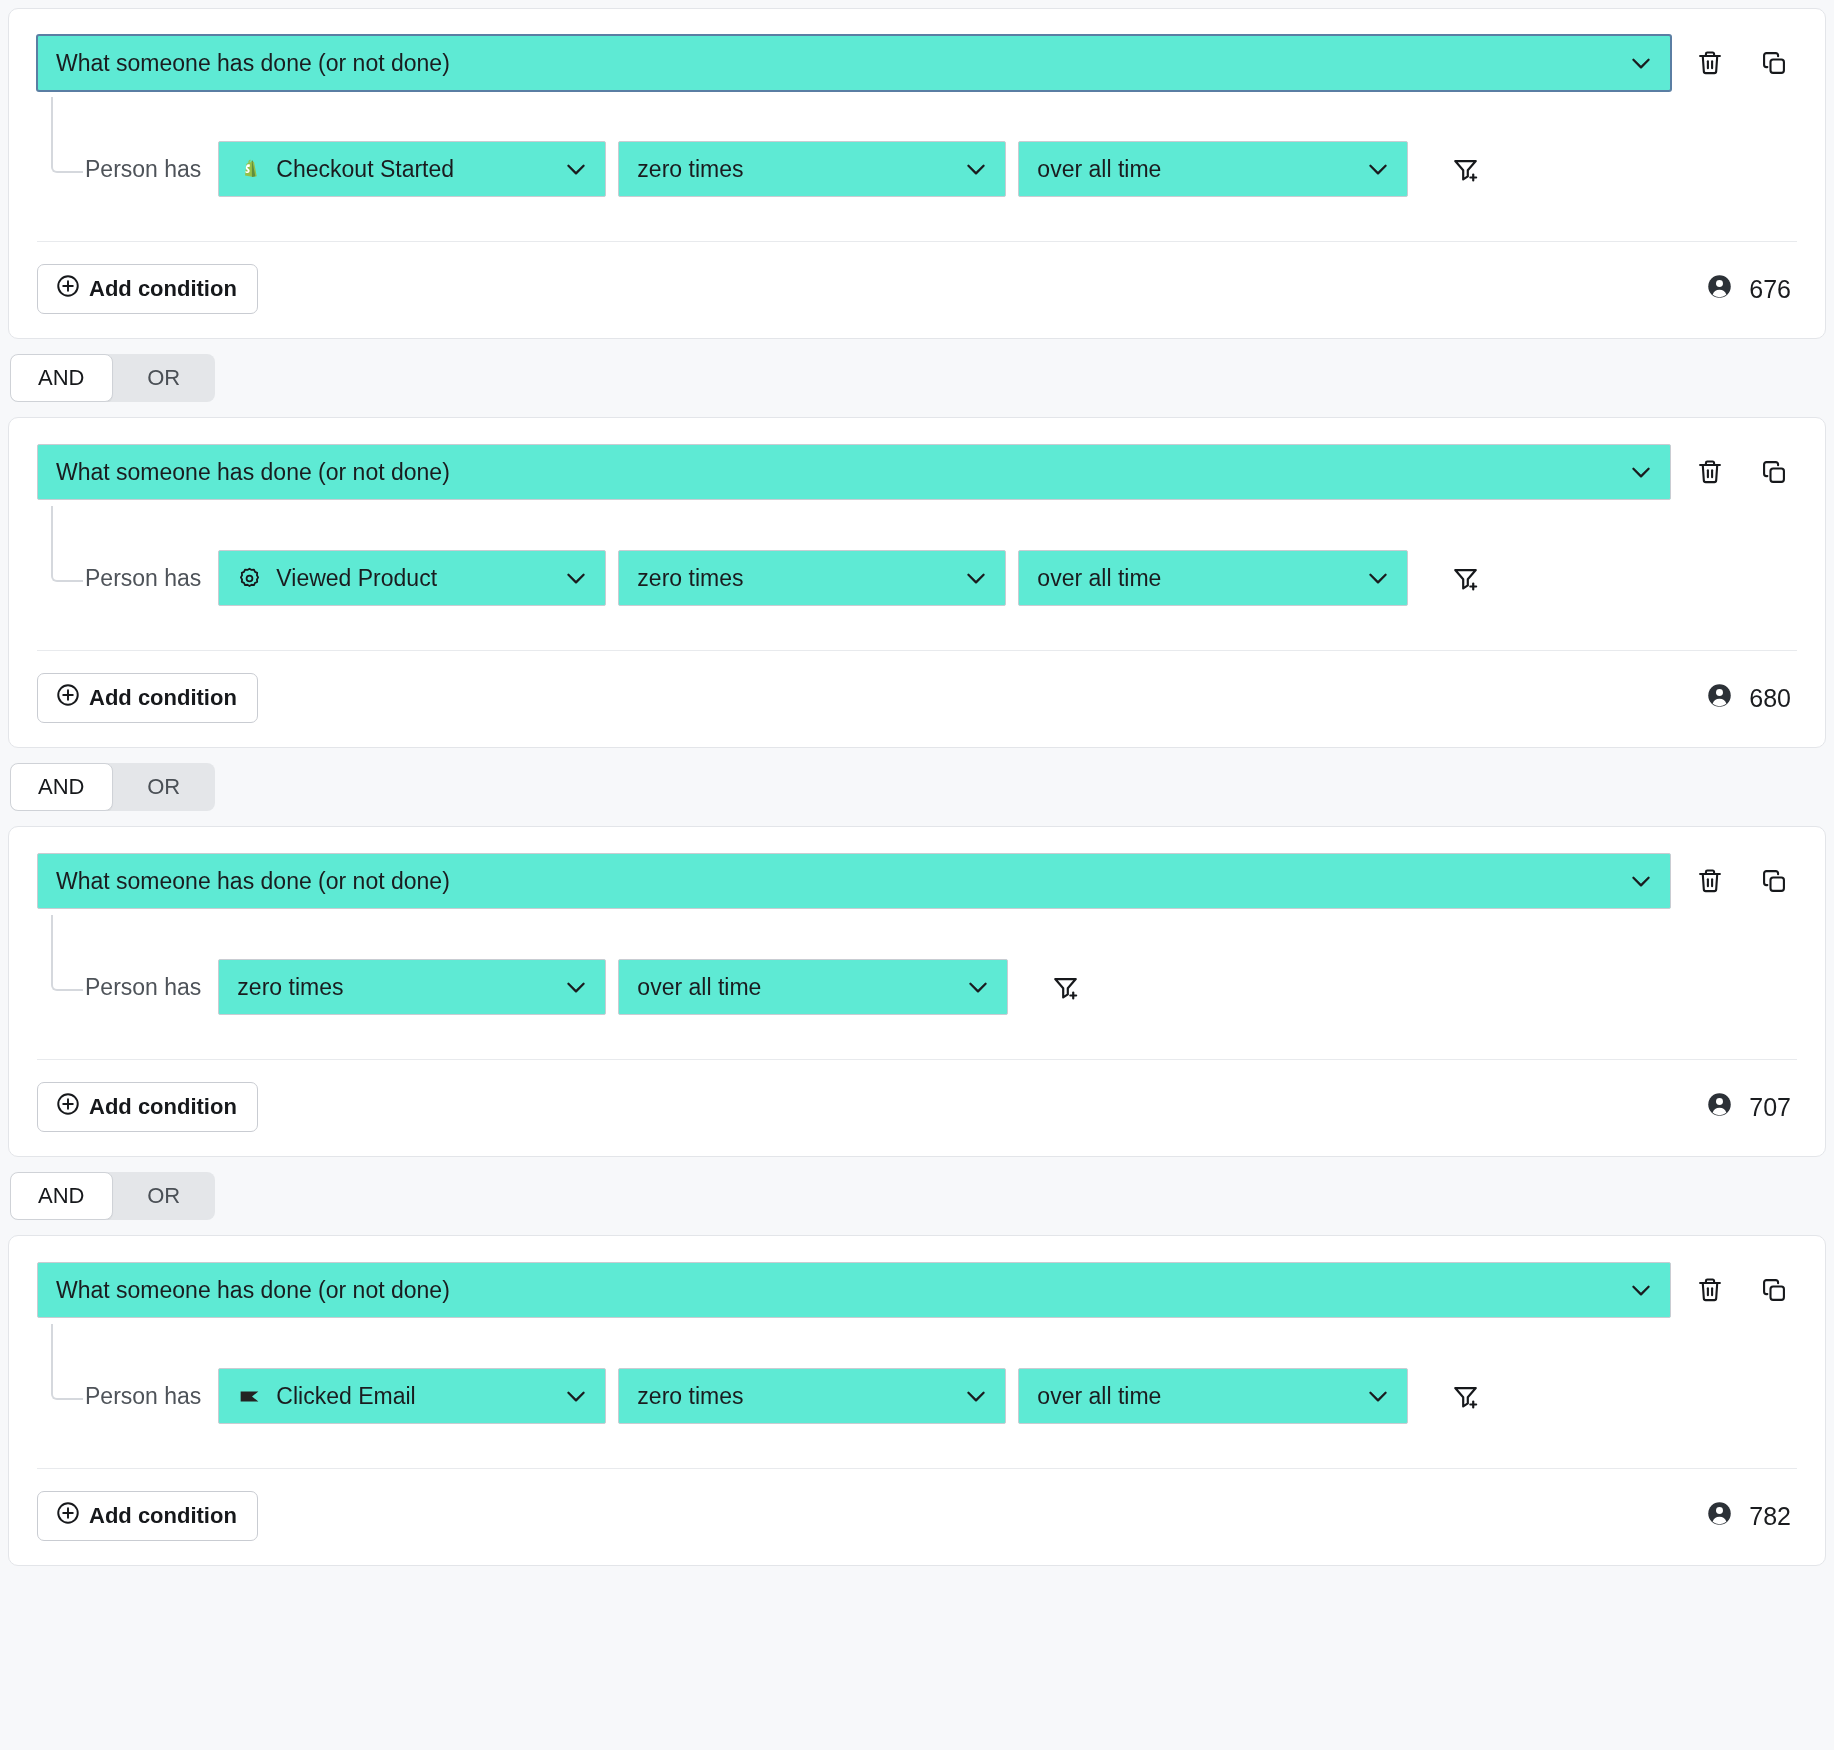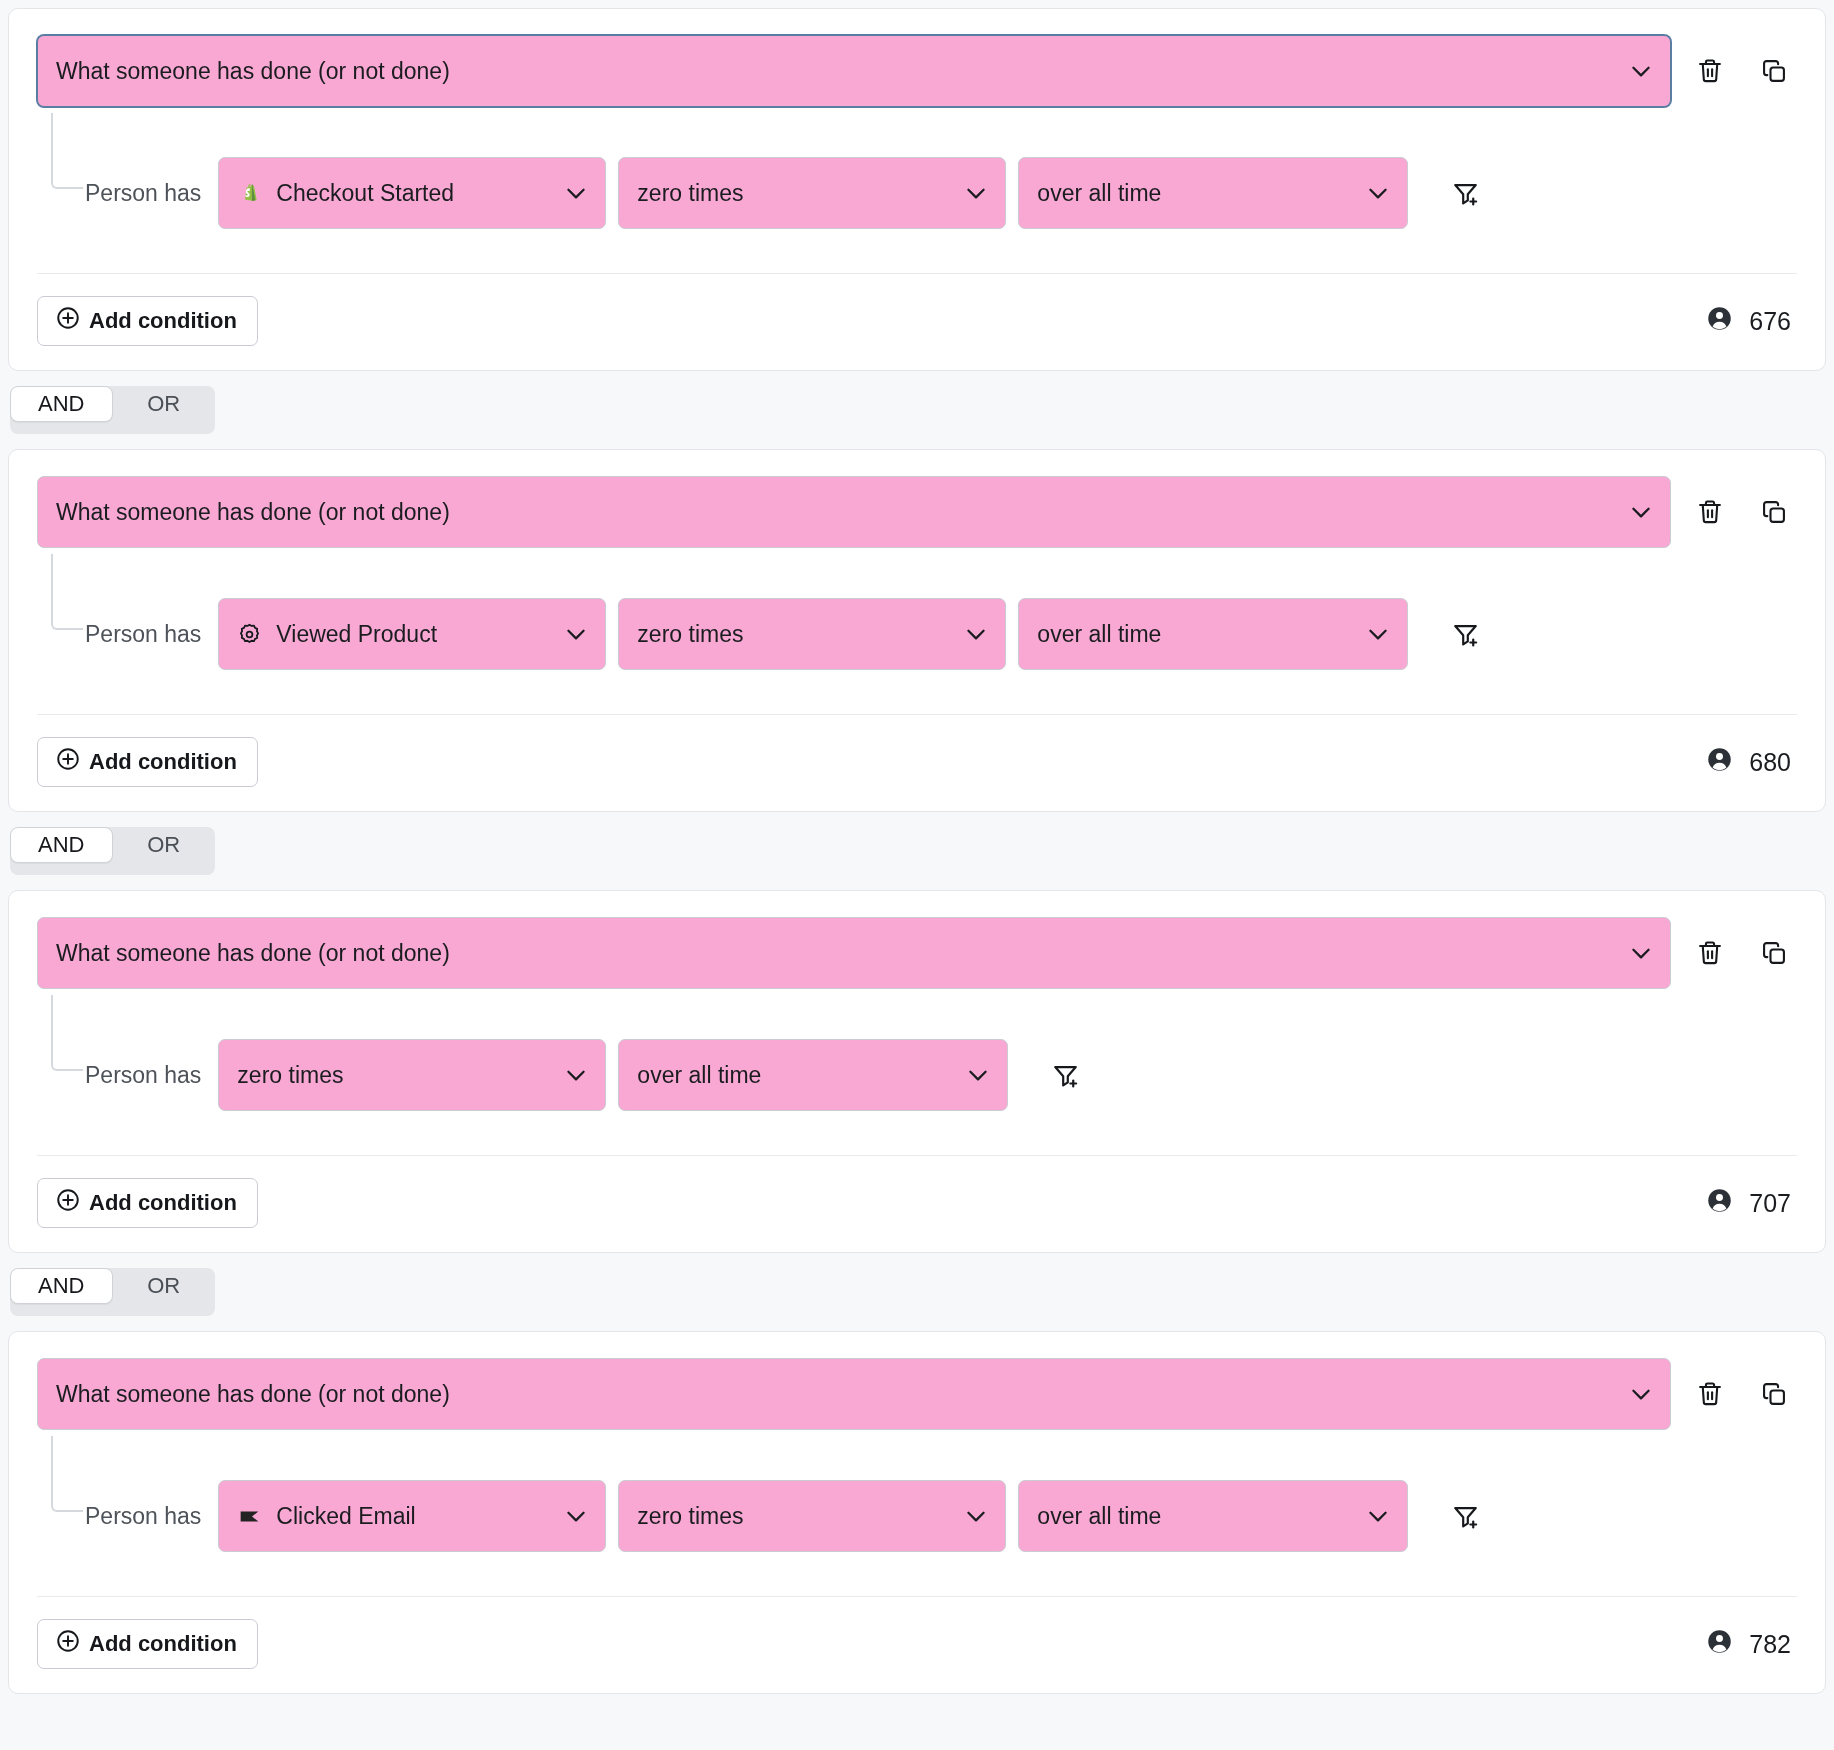--- a/index.html
+++ b/index.html
@@ -36,23 +36,23 @@
   
   .top-row {
     display: flex;
     align-items: center;
     gap: 22px;
   }
 
   .select {
     position: relative;
     border: 1px solid #c9ccd2;
-    border-radius: 7px;
-    background: #f9a8d4;
-    height: 72px;
+    border-radius: 2px;
+    background: #5eead4;
+    height: 56px;
     display: flex;
     align-items: center;
     padding: 0 46px 0 18px;
     font-size: 23px;
     color: #1a1c1f;
     cursor: pointer;
     white-space: nowrap;
     overflow: hidden;
   }
   .select.focused {
@@ -177,21 +177,21 @@
     width: 205px;
   }
   .andor .seg {
     flex: 1 1 50%;
     display: flex;
     align-items: center;
     justify-content: center;
     font-size: 22px;
     color: #4b5056;
     cursor: pointer;
-    height: 36px;
+    height: 48px;
     user-select: none;
   }
   .andor .seg.active {
     background: #ffffff;
     color: #16181b;
     border: 1px solid #cfd2d7;
     border-radius: 8px;
     box-shadow: 0 1px 1px rgba(0,0,0,0.05);
   }
 

